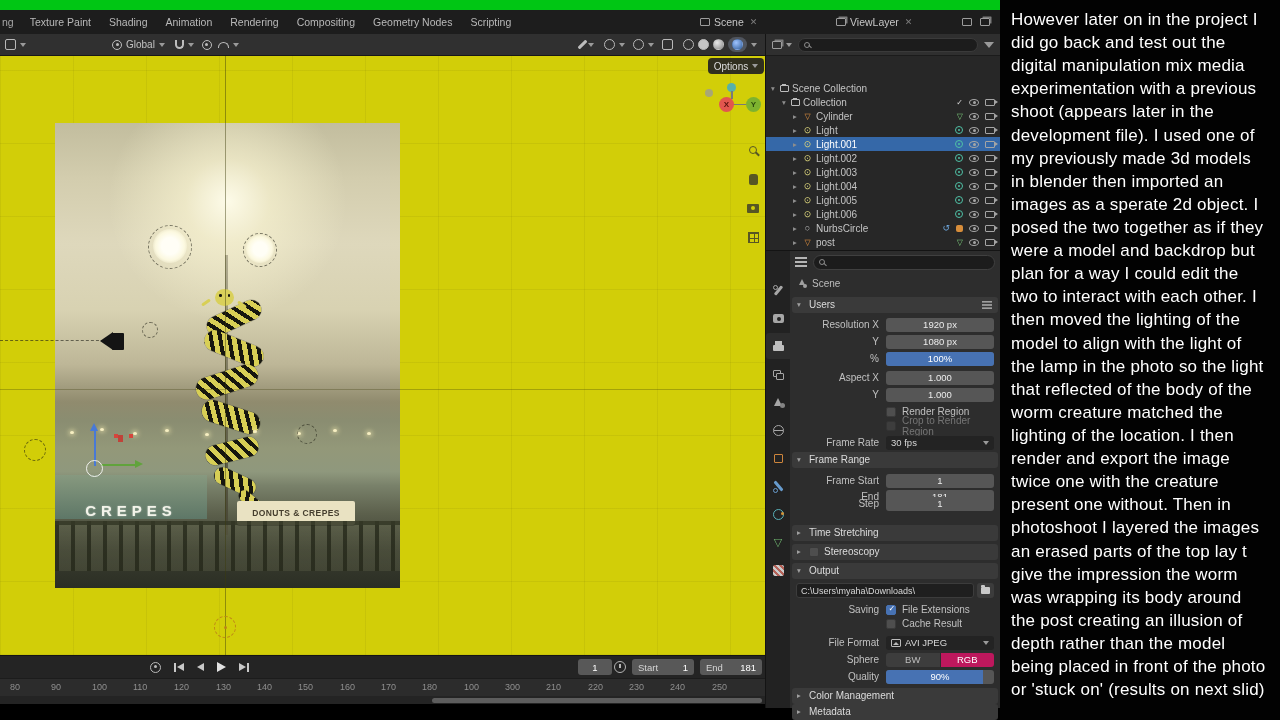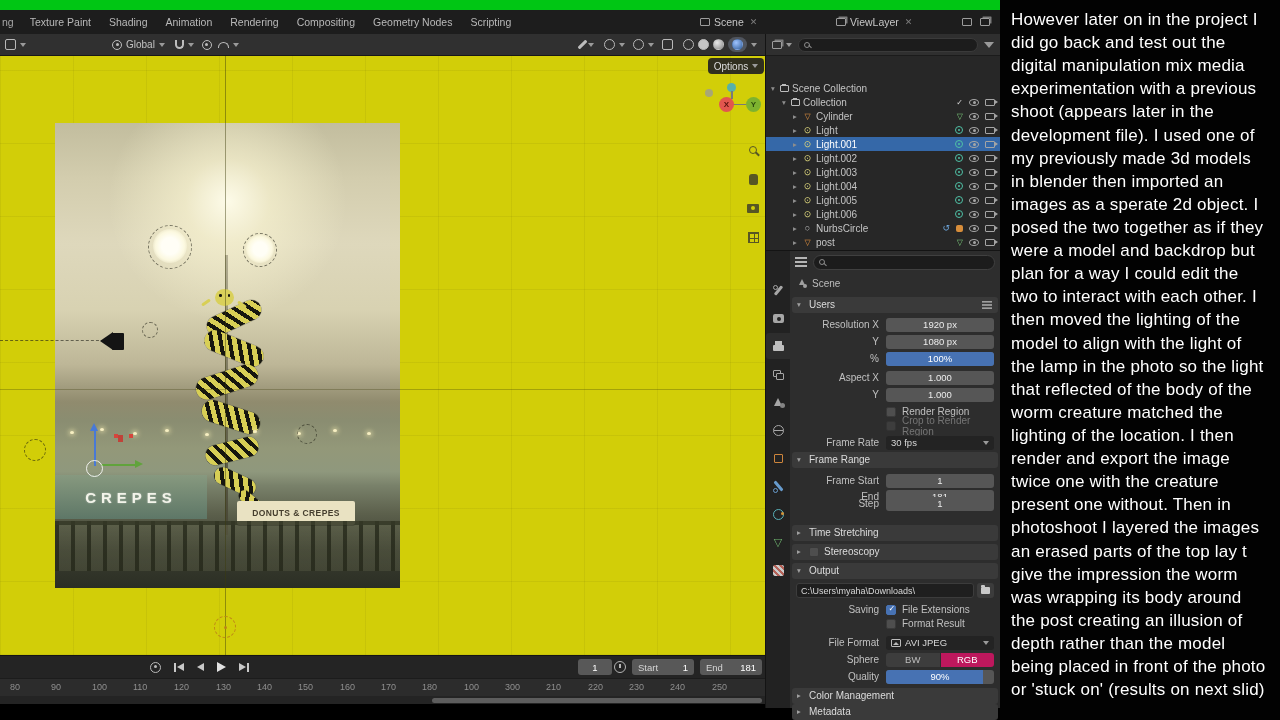--- a/index.html
+++ b/index.html
@@ -45,21 +45,21 @@
     background:linear-gradient(180deg,#c2bd9e 0%,#d3cdae 12%,#ded8bc 26%,#d8d2b2 40%,#bdb697 52%,#908b6e 60%,#8a8d71 64%,#939879 70%,#8f987d 75%,#79816a 78%,#5c604c 84%,#3b3e30 92%,#2b2e24 100%)}
   .ph-glow{position:absolute;left:0;top:0;width:100%;height:60%;background:radial-gradient(circle at 50% 28%,rgba(255,253,235,.95) 0,rgba(255,250,215,.55) 16%,rgba(245,240,200,0) 45%)}
   .lamp{position:absolute;border-radius:50%;background:radial-gradient(circle,#fffef6 0 35%,rgba(255,252,228,.85) 60%,rgba(255,250,210,0) 78%)}
   .pole{position:absolute;left:170px;top:132px;width:3px;height:280px;background:linear-gradient(180deg,rgba(125,120,95,.5),rgba(70,68,50,.85))}
   .worm-seg{position:absolute;border-radius:12px;background:repeating-linear-gradient(58deg,#16160f 0 4px,#d8cf55 4px 9px);box-shadow:0 0 0 0.5px rgba(0,0,0,.3)}
   .worm-head{position:absolute;left:160px;top:166px;width:19px;height:17px;background:#d9d05a;border-radius:50%;z-index:3}
   .worm-head::before{content:'';position:absolute;left:4px;top:5px;width:2.5px;height:2.5px;background:#15150f;border-radius:50%}
   .worm-head::after{content:'';position:absolute;right:4px;top:5px;width:2.5px;height:2.5px;background:#15150f;border-radius:50%}
   .worm-arm{position:absolute;width:10px;height:3px;background:#d8cf55;border-radius:2px}
   .cdot{position:absolute;width:4px;height:3px;background:#f7efc2;border-radius:50%;box-shadow:0 0 5px 1px rgba(250,240,180,.8)}
-  .awning{position:absolute;left:0;top:352px;width:152px;height:44px;background:linear-gradient(180deg,#87997f,#5e7767);display:flex;align-items:center;justify-content:center}
+  .awning{position:absolute;left:0;top:352px;width:152px;height:44px;background:linear-gradient(180deg,#87997f,#5e7767);display:flex;align-items:flex-end;justify-content:center}
   .awning-txt{color:rgba(248,248,238,.95);font-weight:bold;font-size:15px;letter-spacing:5px;text-shadow:0 0 2px rgba(255,255,255,.45)}
   .donuts{position:absolute;left:182px;top:378px;width:118px;height:24px;background:#e9e2c2;border-radius:2px;color:#453e2e;font-size:8.5px;font-weight:bold;display:flex;align-items:center;justify-content:center;letter-spacing:.4px;box-shadow:0 1px 0 rgba(0,0,0,.3)}
   .railing{position:absolute;left:0;top:398px;width:100%;height:50px;border-top:4px solid rgba(52,55,38,.85);background:repeating-linear-gradient(90deg,rgba(40,43,28,.8) 0 4px,rgba(115,118,88,.25) 4px 16px)}
   .flag{position:absolute;left:63px;top:312px;width:5px;height:7px;background:#c04339}
 
   .empty{position:absolute;border:1px dashed rgba(25,25,15,.55);border-radius:50%;z-index:6}
   .empty.orange{border-color:rgba(190,130,25,.9)}
   .empty.orange::after{content:'';position:absolute;left:50%;top:50%;width:3px;height:3px;margin:-1.5px;background:rgba(190,130,25,.9);border-radius:50%}
 
   .dashline{position:absolute;border-top:1px dashed rgba(30,30,22,.6);z-index:6}
@@ -679,21 +679,21 @@
           </span>
       </div>
       <div class="prow" style="top:351px">
         <span class="plab">Saving</span>
         <span class="chk on"></span>
         <span class="cklabel">File Extensions</span>
       </div>
       <div class="prow" style="top:365px">
         <span class="plab"></span>
         <span class="chk"></span>
-        <span class="cklabel">Format Result</span>
+        <span class="cklabel">Cache Result</span>
       </div>
       <div class="prow" style="top:384px">
         <span class="plab">File Format</span>
         <span class="pdd">
             <span class="imgic"></span>
             <span>AVI JPEG</span>
             <span class="sp"></span>
             <span class="caret"></span>
           </span>
       </div>

